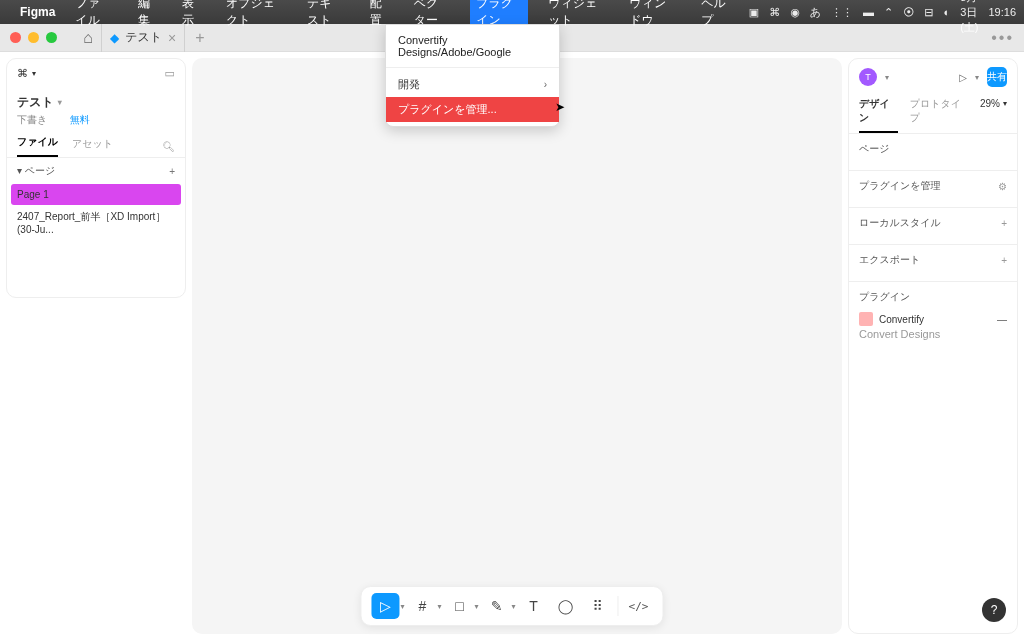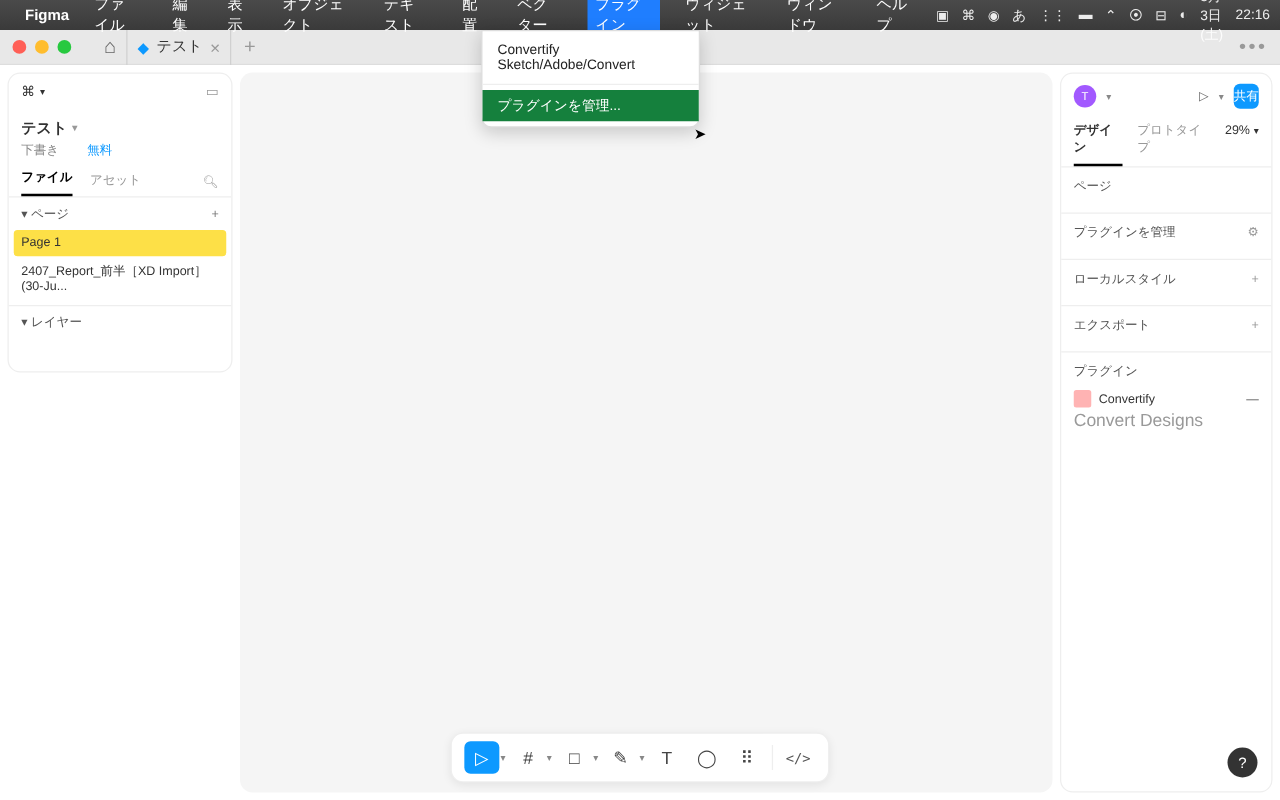--- a/index.html
+++ b/index.html
@@ -32,21 +32,21 @@
   .lp-head .logo-dd { display: flex; align-items: center; gap: 4px; }
   .lp-title { padding: 6px 10px 2px; font-size: 12px; font-weight: 600; display: flex; align-items: center; gap: 4px; }
   .lp-sub { padding: 0 10px 8px; font-size: 10px; color: #888; }
   .lp-sub .free { color: #0d99ff; margin-left: 17px; }
   .lp-tabs { display: flex; padding: 0 10px; gap: 14px; font-size: 10px; color: #999; border-bottom: 1px solid #eee; align-items: center; }
   .lp-tabs .active { color: #000; font-weight: 600; border-bottom: 2px solid #000; padding-bottom: 6px; }
   .lp-tabs .atab { padding-bottom: 4px; }
   .lp-tabs .search { margin-left: auto; color: #999; }
   .lp-section { padding: 6px 10px; display: flex; justify-content: space-between; align-items: center; font-size: 10px; color: #555; }
   .lp-row { padding: 5px 10px; font-size: 10px; }
-  .lp-row.sel { background: #fde047; border-radius: 3px; margin: 0 4px; padding: 5px 6px; }
+  .lp-row.sel { background: #d946ef; border-radius: 3px; margin: 0 4px; padding: 5px 6px; }
   
   .canvas { flex: 1; background: #f5f5f5; position: relative; margin: 6px; border-radius: 10px; }
   
   .right-panel { width: 170px; background: #fff; border: 1px solid #eee; border-radius: 10px; margin: 6px 6px 6px 0; font-size: 10px; color: #333; }
   .rp-head { display: flex; align-items: center; padding: 8px 10px; gap: 8px; }
   .avatar { width: 18px; height: 18px; border-radius: 50%; background: #a259ff; color: #fff; font-size: 9px; display: flex; align-items: center; justify-content: center; }
   .play { margin-left: auto; color: #666; }
   .share-btn { background: #0d99ff; color: #fff; border-radius: 5px; padding: 3px 0; font-size: 10px; }
   .rp-tabs { display: flex; padding: 2px 10px 0; gap: 12px; font-size: 10px; align-items: baseline; border-bottom: 1px solid #eee;}
   .rp-tabs .active { font-weight: 600; border-bottom: 2px solid #000; padding-bottom: 6px;}
@@ -54,28 +54,28 @@
   .rp-tabs .zoom { margin-left: auto; color: #333; display: flex; gap: 3px; align-items: center;}
   .rp-section { padding: 8px 10px; border-bottom: 1px solid #eee; }
   .rp-section .title { font-weight: 500; color: #555; font-size: 10px; margin-bottom: 6px; display:flex; justify-content: space-between; align-items:center;}
   .color-row { display: flex; align-items: center; gap: 6px; background:#f6f6f6; padding:4px 6px; border-radius:4px;}
   .color-row .sw { width: 12px; height: 12px; border: 1px solid #ddd; background: #f5f5f5; }
   .color-row .pct { margin-left: auto; color: #555; }
   .color-row .eye { color: #999; }
   .plugin-row { display: flex; align-items: center; gap: 6px; padding: 2px 0; }
   .plugin-row .pic { width: 14px; height: 14px; background: #ffb3b3; border-radius: 2px; }
   .plugin-row .minus { margin-left: auto; color: #555; }
-  .sub-desc { color: #999; font-size: 14px; }
+  .sub-desc { color: #999; font-size: 11px; }
   
   .dropdown { position: absolute; top: 24px; left: 385px; width: 175px; background: #fff; border: 1px solid #ddd; border-radius: 0 0 8px 8px; box-shadow: 0 4px 14px rgba(0,0,0,0.18); font-size: 11px; padding: 4px 0; z-index: 100; }
   .dd-item { padding: 5px 12px; color: #333; display: flex; justify-content: space-between; align-items: center; }
   .dd-item.top { font-size: 11px; color:#222; }
   .dd-sep { height: 1px; background: #eee; margin: 4px 0; }
   .dd-item.disabled { color: #bbb; }
-  .dd-item.hl { background: #15803d; color: #fff; }
+  .dd-item.hl { background: #ef4444; color: #fff; }
   .dd-item .chev { color: #666; font-size: 10px; }
   .dd-cursor { position: absolute; left: 555px; top: 100px; font-size: 12px; z-index: 101; }
   
   .bottom-bar { position: absolute; bottom: 14px; left: 50%; transform: translateX(-50%); background: #fff; border: 1px solid #eee; border-radius: 10px; box-shadow: 0 2px 8px rgba(0,0,0,0.08); display: flex; align-items: center; gap: 4px; padding: 6px 10px; }
   .bb-item { width: 28px; height: 26px; display: flex; align-items: center; justify-content: center; color: #444; border-radius: 5px; position: relative; font-size: 14px;}
   .bb-item.active { background: #0d99ff; color: #fff; }
   .bb-sep { width: 1px; height: 20px; background: #eee; margin: 0 2px; }
   .bb-caret { font-size: 8px; color: #888; margin-left: -3px;}
   .bb-dev { font-family: monospace; font-size: 11px; color:#555;}
   
@@ -104,21 +104,21 @@
     <span>⌘</span>
     <span>◉</span>
     <span>あ</span>
     <span>⋮⋮</span>
     <span>▬</span>
     <span>⌃</span>
     <span>⦿</span>
     <span>⊟</span>
     <span>◐</span>
     <span>8月3日 (土)</span>
-    <span>22:16</span>
+    <span>19:16</span>
   </div>
 </div>
 
 <div class="toolbar-strip">
   <div class="traffic">
     <div class="dot red"></div>
     <div class="dot yellow"></div>
     <div class="dot green"></div>
   </div>
   <div class="tab-home">⌂</div>
@@ -127,23 +127,27 @@
     <span>テスト</span>
     <span class="close">×</span>
   </div>
   <span class="tab-add">+</span>
   <span class="spacer"></span>
   <span class="ellipsis">•••</span>
 </div>
 
 <div class="dropdown">
   <div class="dd-item top">
-      <span>Convertify Sketch/Adobe/Convert</span>
+      <span>Convertify Designs/Adobe/Google</span>
     </div>
   <div class="dd-sep"></div>
+  <div class="dd-item">
+    <span>開発</span>
+      <span class="chev">›</span>
+  </div>
   <div class="dd-item hl">
       <span>プラグインを管理...</span>
     </div>
 </div>
 <div class="dd-cursor">➤</div>
 
 <div class="main">
 
   <div class="left-panel">
     <div class="lp-head">
@@ -165,23 +169,20 @@
       <span class="active">ファイル</span>
       <span class="atab">アセット</span>
       <span class="search">🔍︎</span>
     </div>
     <div class="lp-section">
       <span>▾ <span>ページ</span></span>
       <span style="color:#777;">+</span>
     </div>
     <div class="lp-row sel">Page 1</div>
     <div class="lp-row">2407_Report_前半［XD Import］(30-Ju...</div>
-    <div class="lp-section" style="border-top:1px solid #eee; margin-top:4px;">
-      <span>▾ <span>レイヤー</span></span>
-    </div>
   </div>
 
   <div class="canvas"></div>
 
   <div class="right-panel">
     <div class="rp-head">
       <div class="avatar">T</div>
       <span style="font-size:8px;color:#888;">▾</span>
       <span class="play">▷</span>
       <span style="font-size:8px;color:#888;">▾</span>

